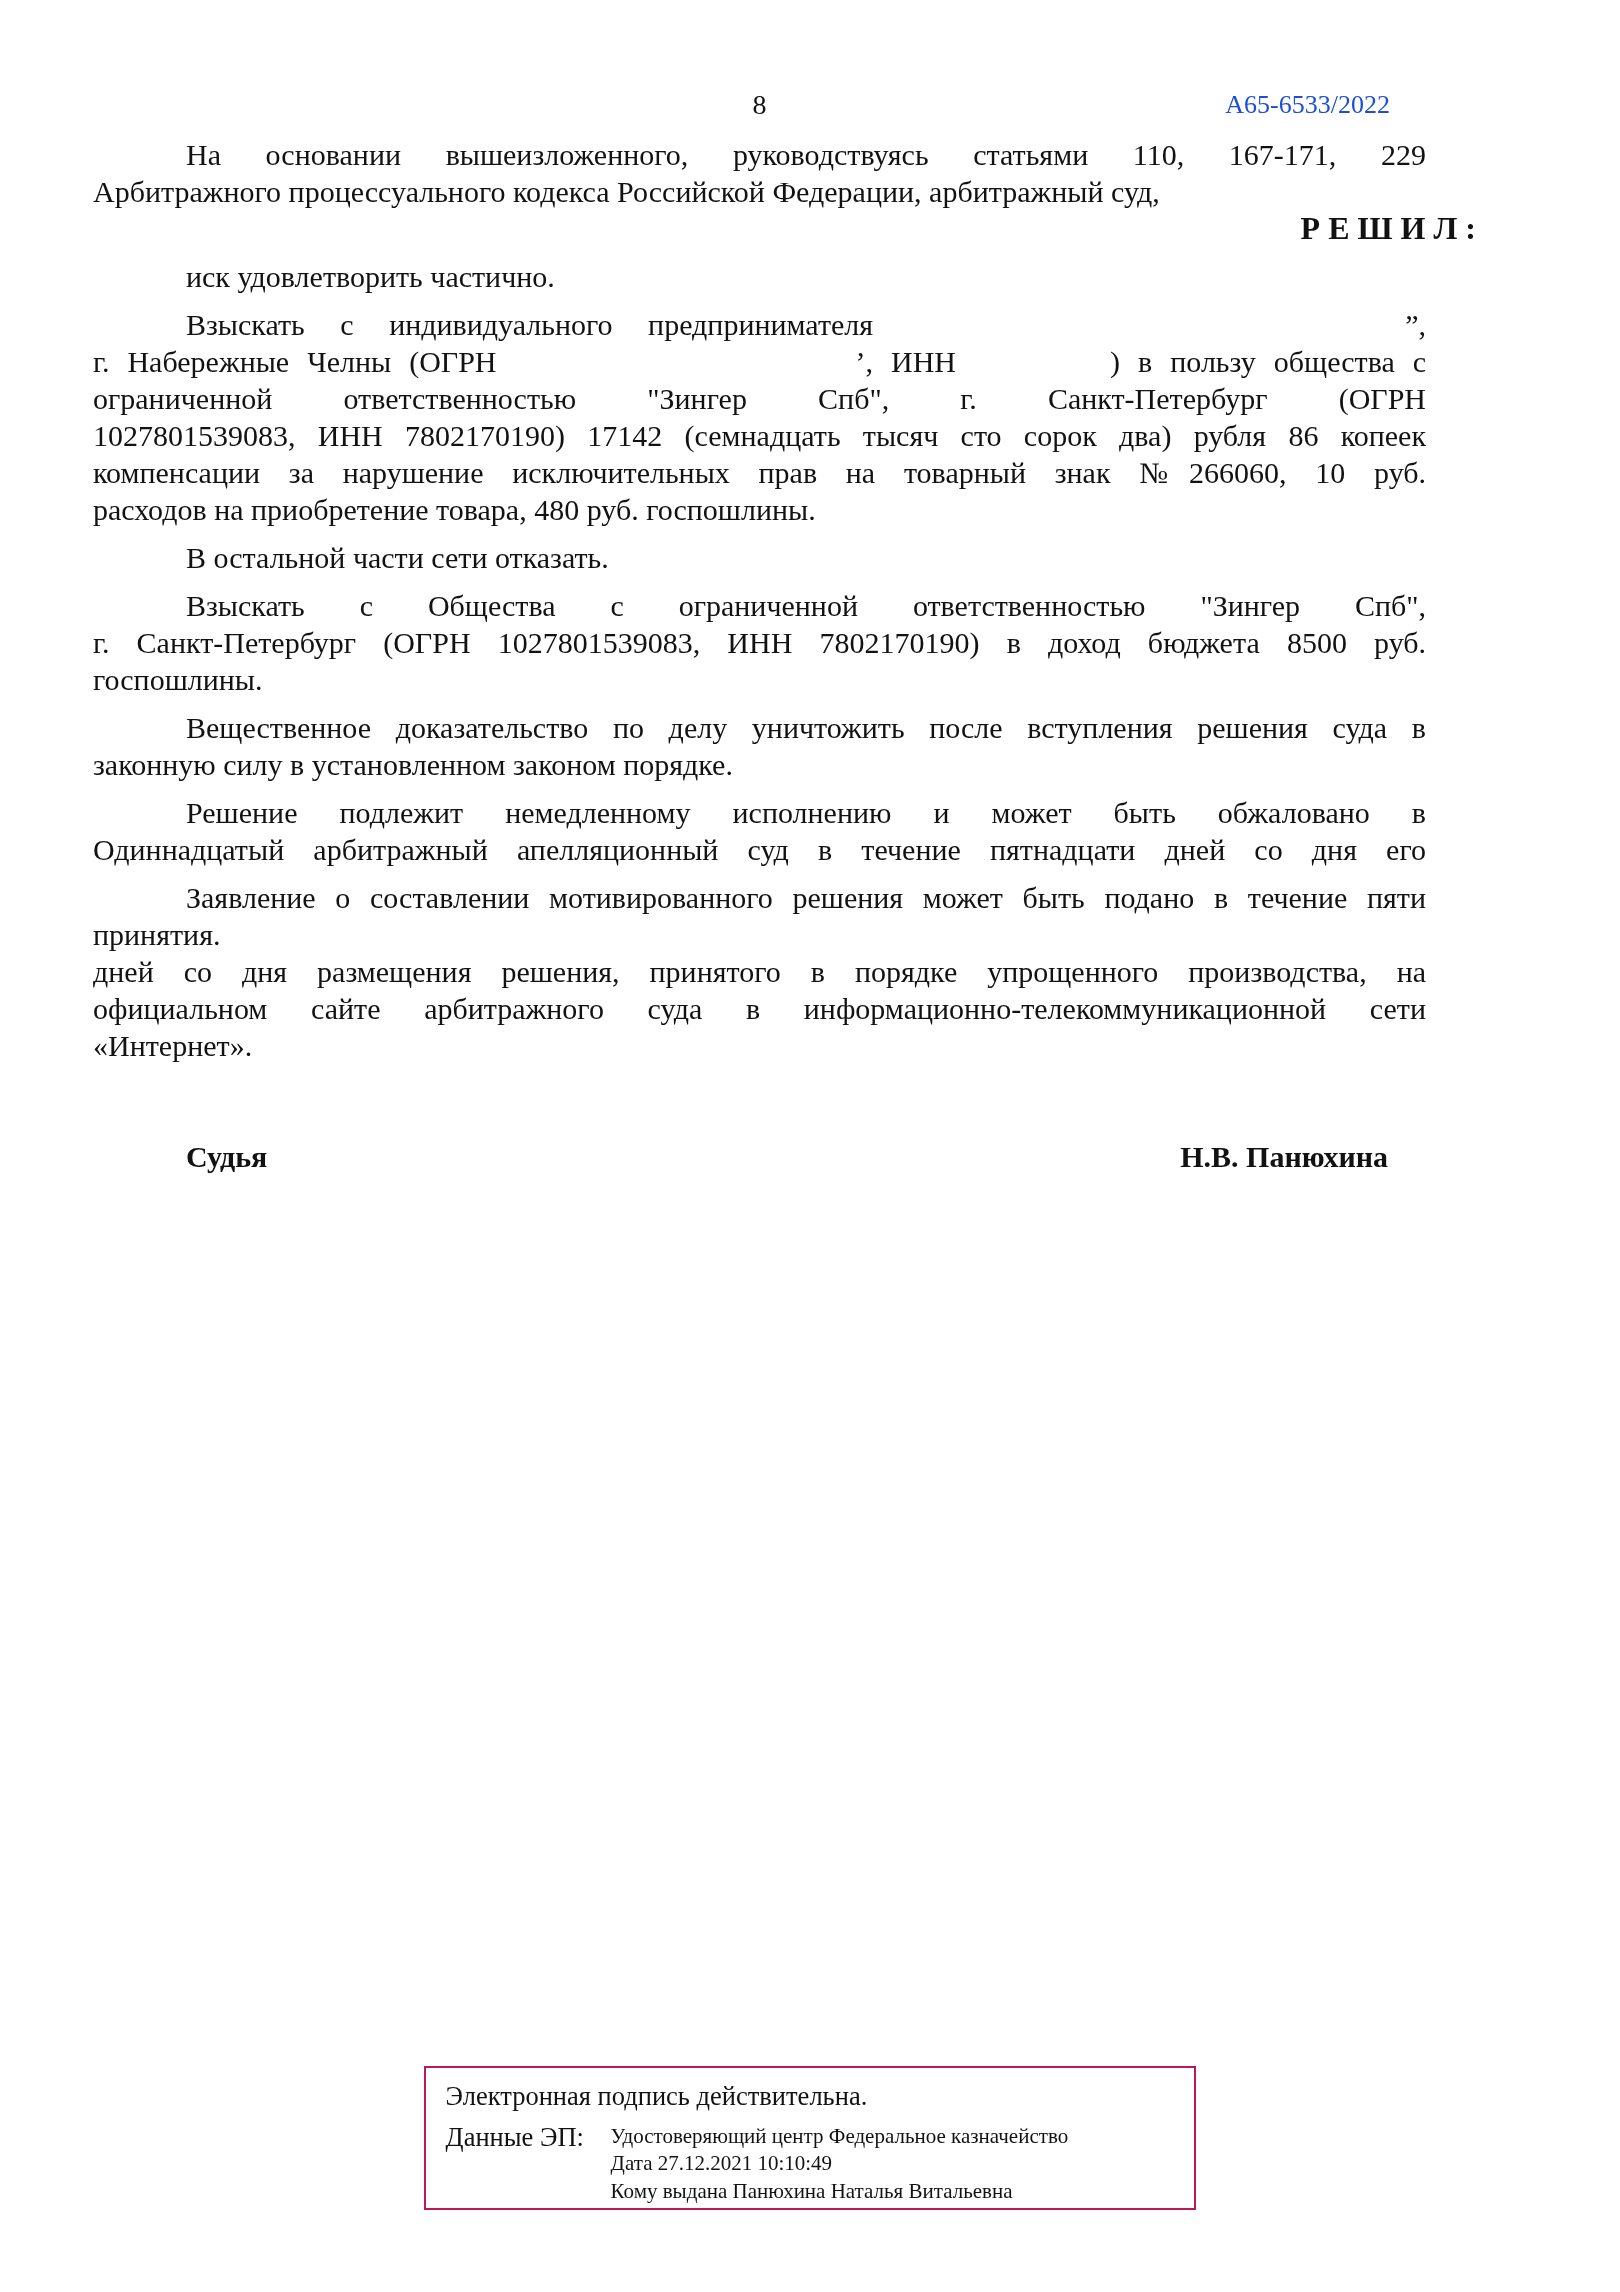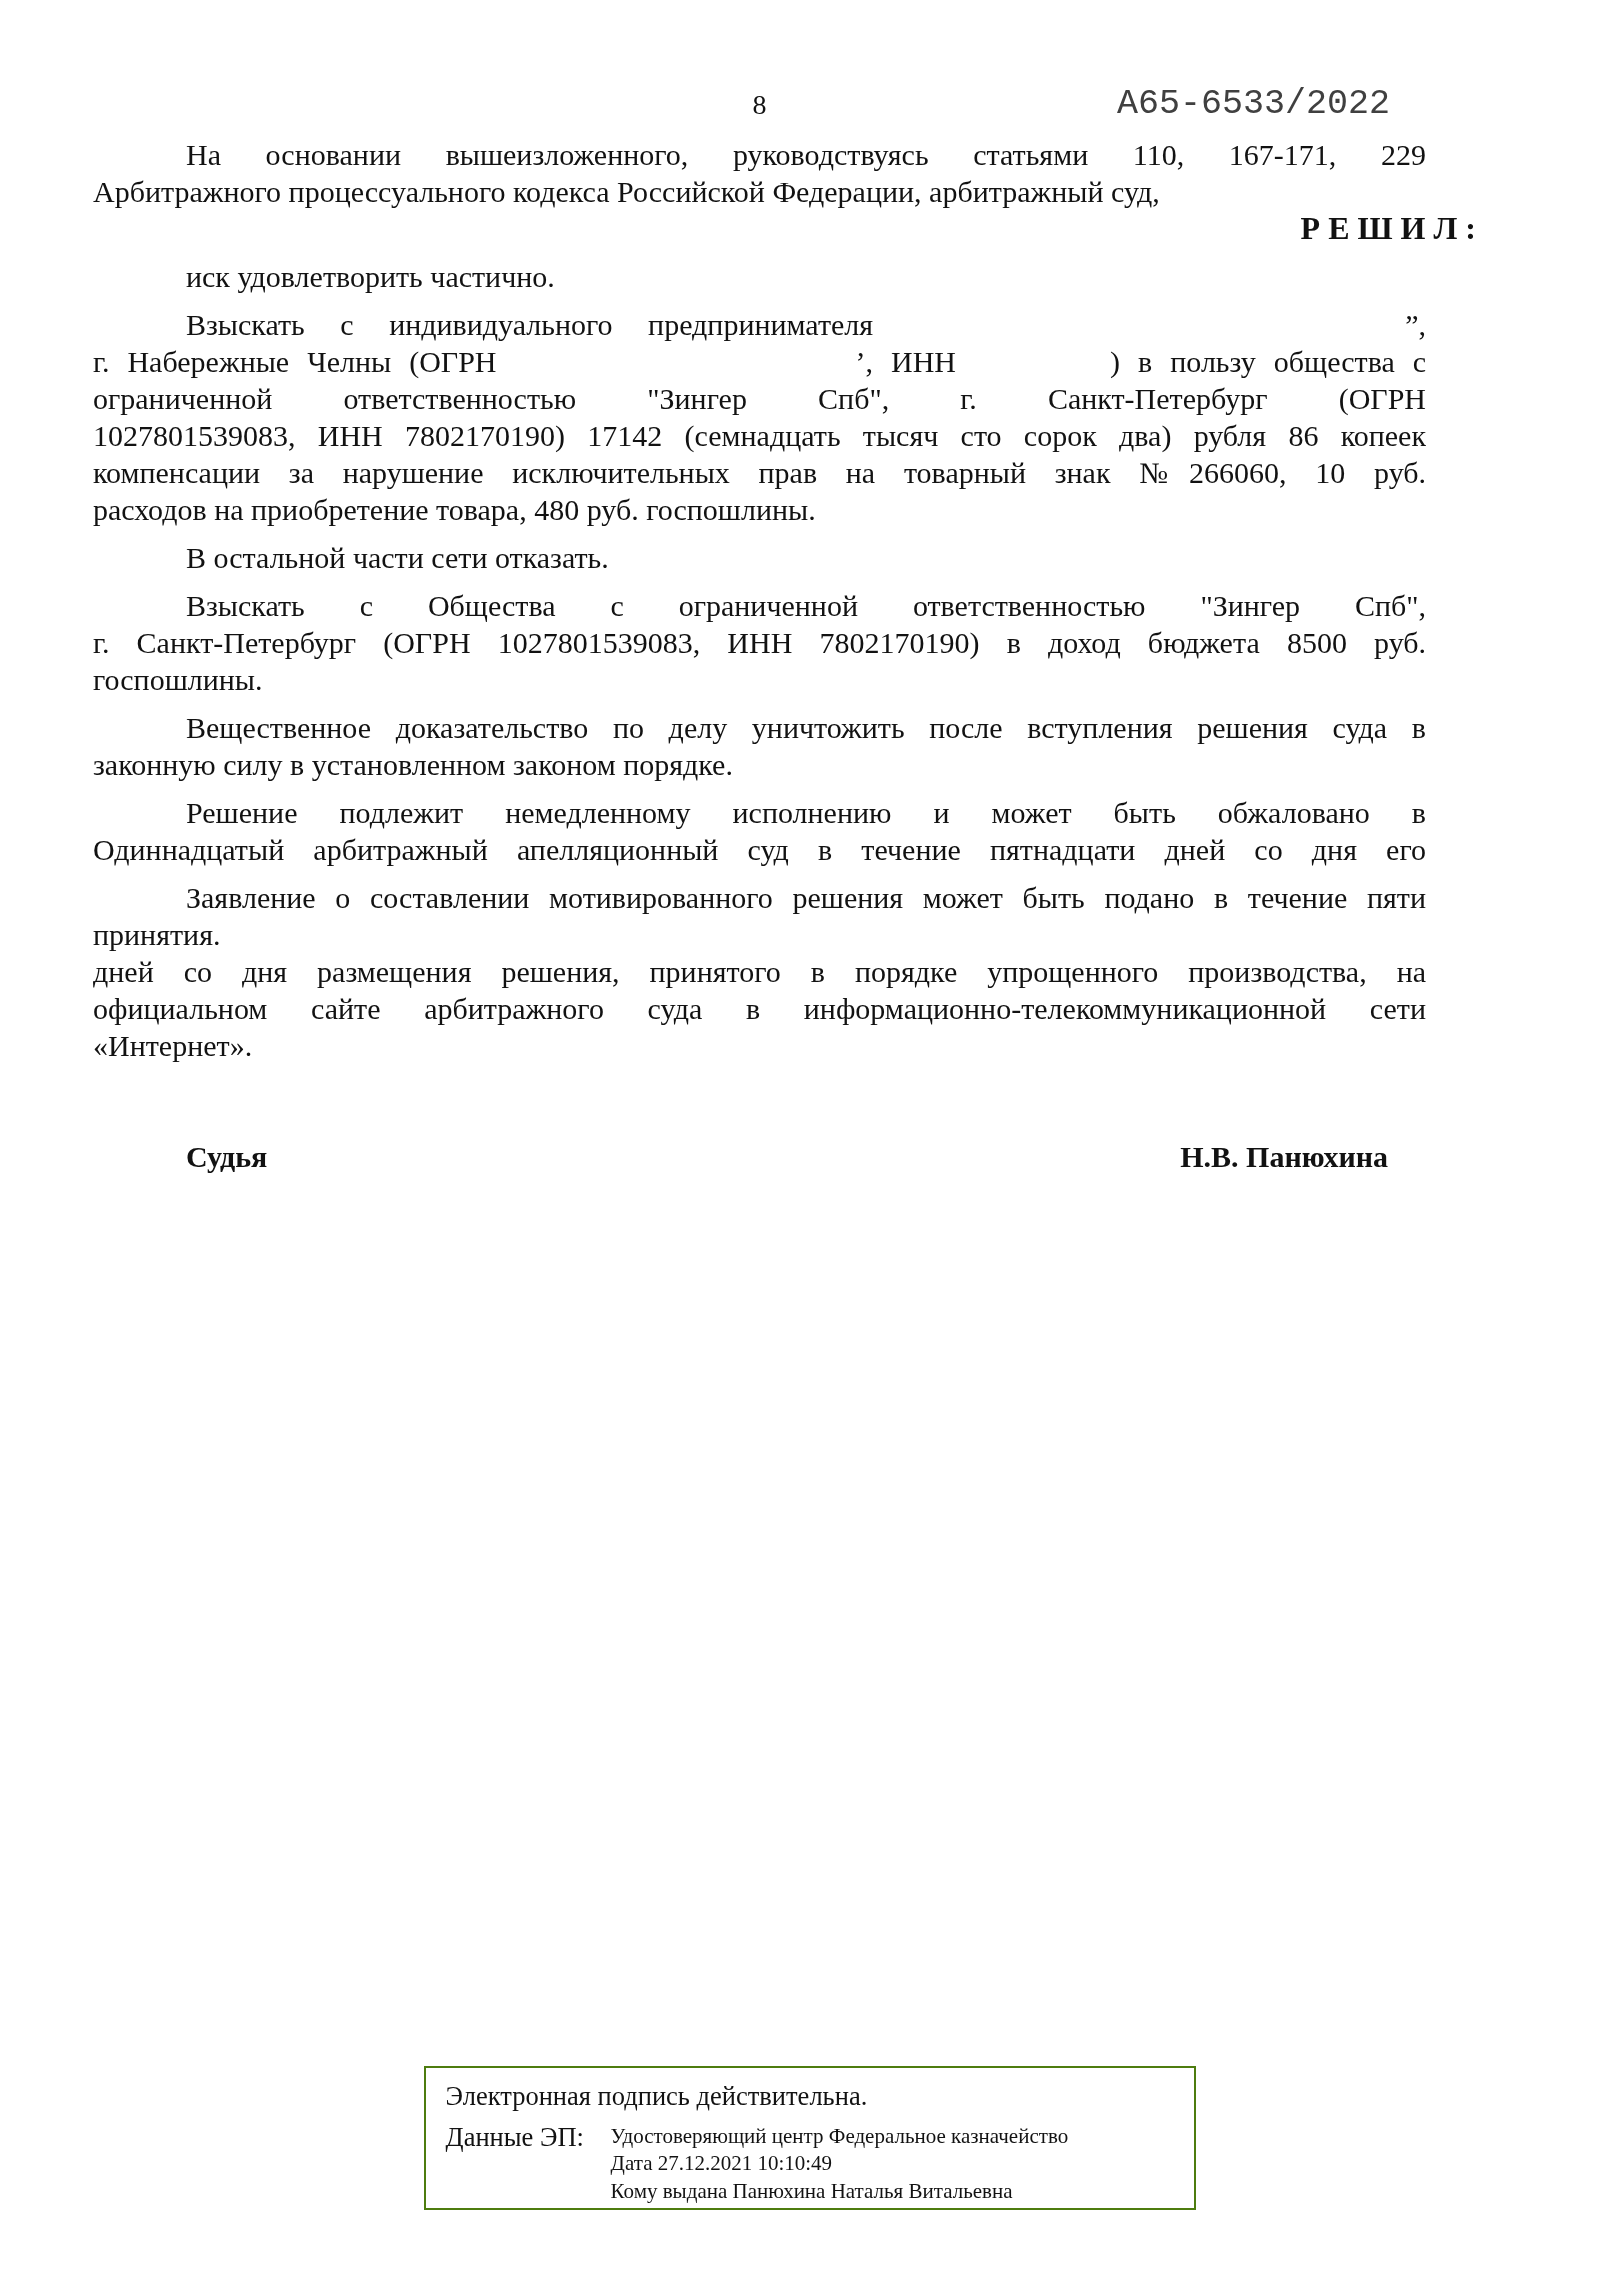--- a/index.html
+++ b/index.html
@@ -13,22 +13,22 @@
     overflow:hidden;
   }
   
   .header{position:absolute;top:88px;left:93px;width:1333px;height:35px;}
   .page-number{
     position:absolute;left:0;width:100%;text-align:center;
     font-size:28px;line-height:33px;
   }
   .case-number{
     position:absolute;right:36px;top:0;
-    font-family:Liberation Mono, monospace;
-    font-size:35px;line-height:33px;color:#404040;
+    font-family:Liberation Serif, serif;
+    font-size:26px;line-height:33px;color:#1d4ed8;
   }
   
   .doc-body{position:absolute;top:125px;left:93px;width:1333px;}
   .ln{
     height:37px;line-height:37px;font-size:30px;
     white-space:nowrap;overflow:visible;
   }
   .ln.just{
     white-space:normal;overflow:hidden;
     text-align:justify;text-align-last:justify;
@@ -45,21 +45,21 @@
   
   .sig-row{
     margin-top:73px;height:39px;line-height:39px;
     display:flex;justify-content:space-between;
     padding:0 38px 0 93px;
     font-weight:bold;font-size:30px;
   }
   
   .stamp{
     position:absolute;left:424px;top:2066px;width:772px;height:144px;
-    box-sizing:border-box;border:2px solid #4d7c0f;
+    box-sizing:border-box;border:2px solid #be185d;
     padding:11.8px 15.7px 9.8px 19.6px;background:#ffffff;
   }
   .stamp-line1{font-size:26.5px;line-height:32px;}
   .stamp-row{display:flex;margin-top:11px;}
   .stamp-label{font-size:26.5px;line-height:29px;width:165px;flex:0 0 165px;}
   .stamp-details{font-size:21px;line-height:27.4px;}
 </style>
 </head>
 <body>
 

